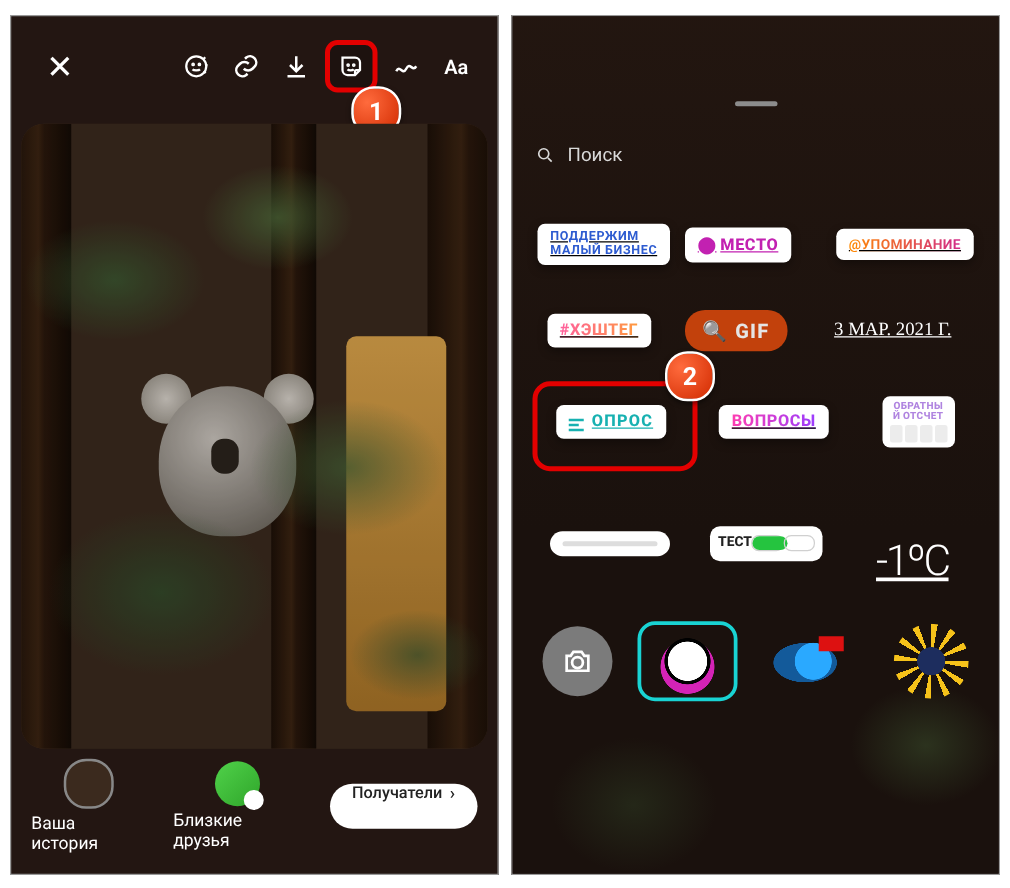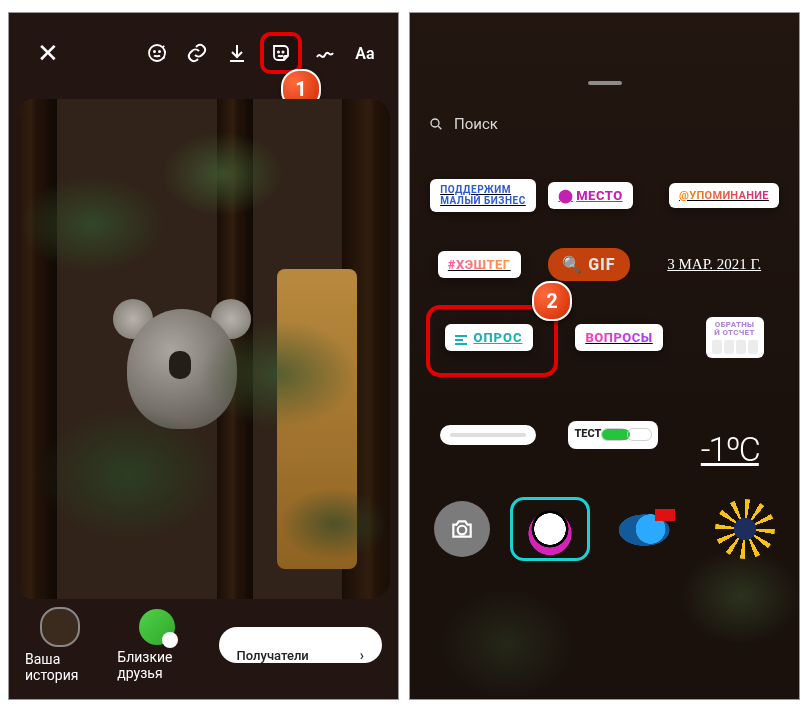--- a/index.html
+++ b/index.html
@@ -28,21 +28,21 @@
   .koala .ear.l{left:-14px;top:-10px;} .koala .ear.r{right:-14px;top:-10px;}
   .koala .nose{position:absolute;left:42px;top:42px;width:22px;height:28px;border-radius:10px;background:#2b241d;}
   .post{position:absolute;left:260px;top:170px;width:80px;height:300px;background:linear-gradient(#d9a24a,#a87428);border-radius:8px;}
   .dim{position:absolute;inset:0;background:rgba(0,0,0,0.15);}
   .left .bottom{position:absolute;left:0;right:0;bottom:26px;height:56px;display:flex;align-items:center;padding:0 16px;color:#fff;}
   .circle{width:36px;height:36px;border-radius:18px;display:flex;align-items:center;justify-content:center;margin-bottom:4px;}
   .story-col{display:flex;flex-direction:column;align-items:center;margin-right:22px;font-size:14px;}
   .your-story .circle{background:#3b2a1e;border:2px solid #888;}
   .close-friends .circle{background:linear-gradient(135deg,#50d24a,#2fa52a);position:relative;}
   .close-friends .circle::after{content:"";position:absolute;right:-3px;bottom:-3px;width:16px;height:16px;border-radius:8px;background:#fff;}
-  .recipients{margin-left:auto;background:#fff;color:#222;height:36px;border-radius:18px;padding:0 18px;display:flex;align-items:flex-end;font-size:13px;font-weight:500;gap:45px;}
+  .recipients{margin-left:auto;background:#fff;color:#222;height:36px;border-radius:18px;padding:0 18px;display:flex;align-items:flex-start;font-size:13px;font-weight:500;}
   .recipients .chev{margin-left:6px;font-size:14px;}
   
   .right{background:#1f120e;}
   .right .canvas{position:absolute;inset:0;background:#1a110d;}
   .right .shade{position:absolute;inset:0;background:linear-gradient(to top,rgba(40,25,18,0.0),rgba(40,25,18,0.0) 40%,rgba(40,25,18,0.6));}
   .right .leaves2{position:absolute;inset:0;background:
       radial-gradient(ellipse 100px 80px at 85% 85%,rgba(70,100,55,0.4),transparent 60%),
       radial-gradient(ellipse 110px 90px at 25% 92%,rgba(55,80,45,0.35),transparent 60%);}
   .sheet{position:absolute;top:68px;left:0;right:0;bottom:0;}
   .grab{position:absolute;top:0;left:50%;transform:translateX(-50%);width:34px;height:4px;border-radius:2px;background:#8c8c8c;}

